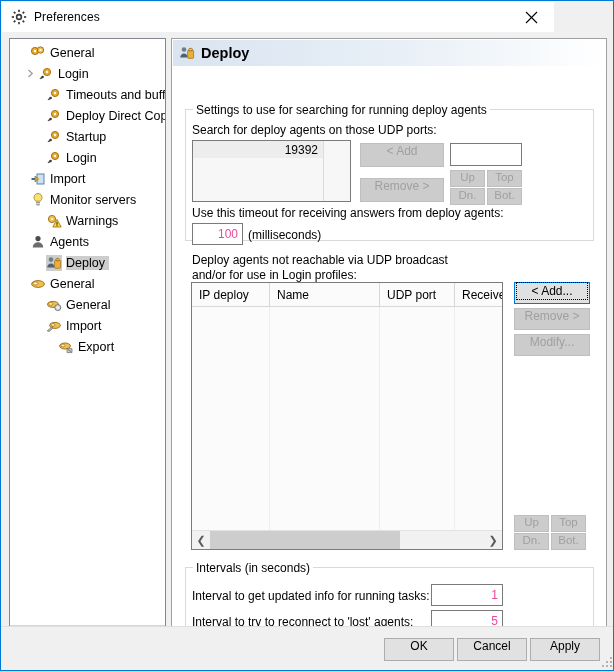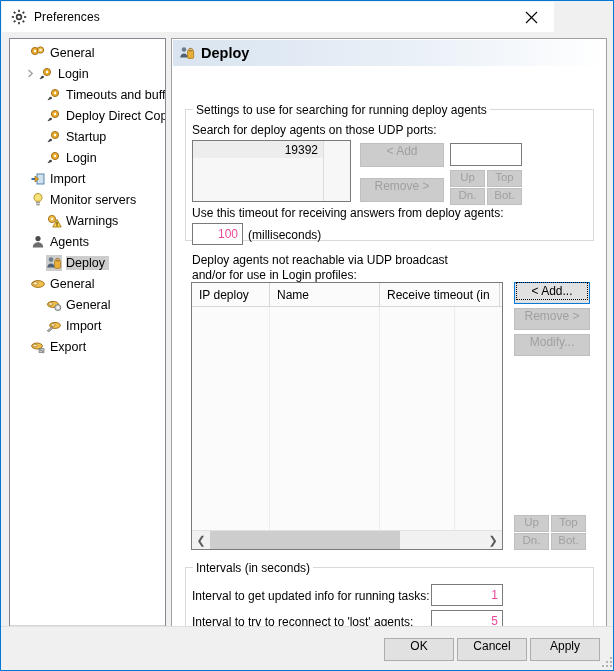--- a/index.html
+++ b/index.html
@@ -399,21 +399,21 @@
           </div>
           <div class="tnode" style="padding-left: 20px;">
             <span class="expander"></span>
             <span class="ticon"><svg width="16" height="16" viewBox="0 0 16 16">
                 <ellipse cx="9" cy="7.4" rx="5.4" ry="3" fill="#f0c04e" stroke="#9c6a12" stroke-width="0.9"></ellipse>
                 <ellipse cx="7" cy="6.9" rx="2" ry="1.4" fill="#fdf0c4" stroke="#9c6a12" stroke-width="0.7"></ellipse>
                 <path d="M1.2 12.8 L6.4 8.4 L6.4 10.8 L3 13.6 Z" fill="#b9b9b9" stroke="#6d6d6d" stroke-width="0.7"></path>
               </svg></span>
             <span class="tlabel">Import</span>
           </div>
-          <div class="tnode" style="padding-left: 4px;">
+          <div class="tnode" style="padding-left: 32px;">
             <span class="expander"></span>
             <span class="ticon"><svg width="16" height="16" viewBox="0 0 16 16">
                 <ellipse cx="7" cy="7" rx="5.4" ry="3" fill="#f0c04e" stroke="#9c6a12" stroke-width="0.9"></ellipse>
                 <ellipse cx="5" cy="6.5" rx="2" ry="1.4" fill="#fdf0c4" stroke="#9c6a12" stroke-width="0.7"></ellipse>
                 <path d="M9 9.6 L14 9.6 L14 13.6 L9 13.6 Z" fill="#c9c9c9" stroke="#6d6d6d" stroke-width="0.7"></path>
                 <path d="M9.4 10.2 L13.6 13" stroke="#6d6d6d" stroke-width="0.8"></path>
               </svg></span>
             <span class="tlabel">Export</span>
           </div>
         </div>
@@ -484,20 +484,21 @@
       </div>
       <span class="plain-label" style="left:76px; top:189px;">(milliseconds)</span>
 
       <span class="plain-label" style="left:20px; top:214px;">Deploy agents not reachable via UDP broadcast</span>
       <span class="plain-label" style="left:20px; top:229px;">and/or for use in Login profiles:</span>
 
       <div id="agents-table" style="left:19px; top:243px; width:312px; height:268px;">
         <div class="thead">
             <div class="th" style="width: 78px; flex: 0 0 auto;">IP deploy</div>
             <div class="th" style="width: 110px; flex: 0 0 auto;">Name</div>
+            <div class="th" style="width: 75px; flex: 0 0 auto;">UDP port</div>
             <div class="th" style="width: 120px; flex: 0 0 auto;">Receive timeout (in</div>
           </div>
         <div class="tbody">
             <div class="tcol" style="width: 78px; flex: 0 0 auto;"></div>
             <div class="tcol" style="width: 110px; flex: 0 0 auto;"></div>
             <div class="tcol" style="width: 75px; flex: 0 0 auto;"></div>
             <div class="tcol" style="width: 120px; flex: 0 0 auto;"></div>
           </div>
         <div class="hscroll">
           <div class="arrow">❮</div>

